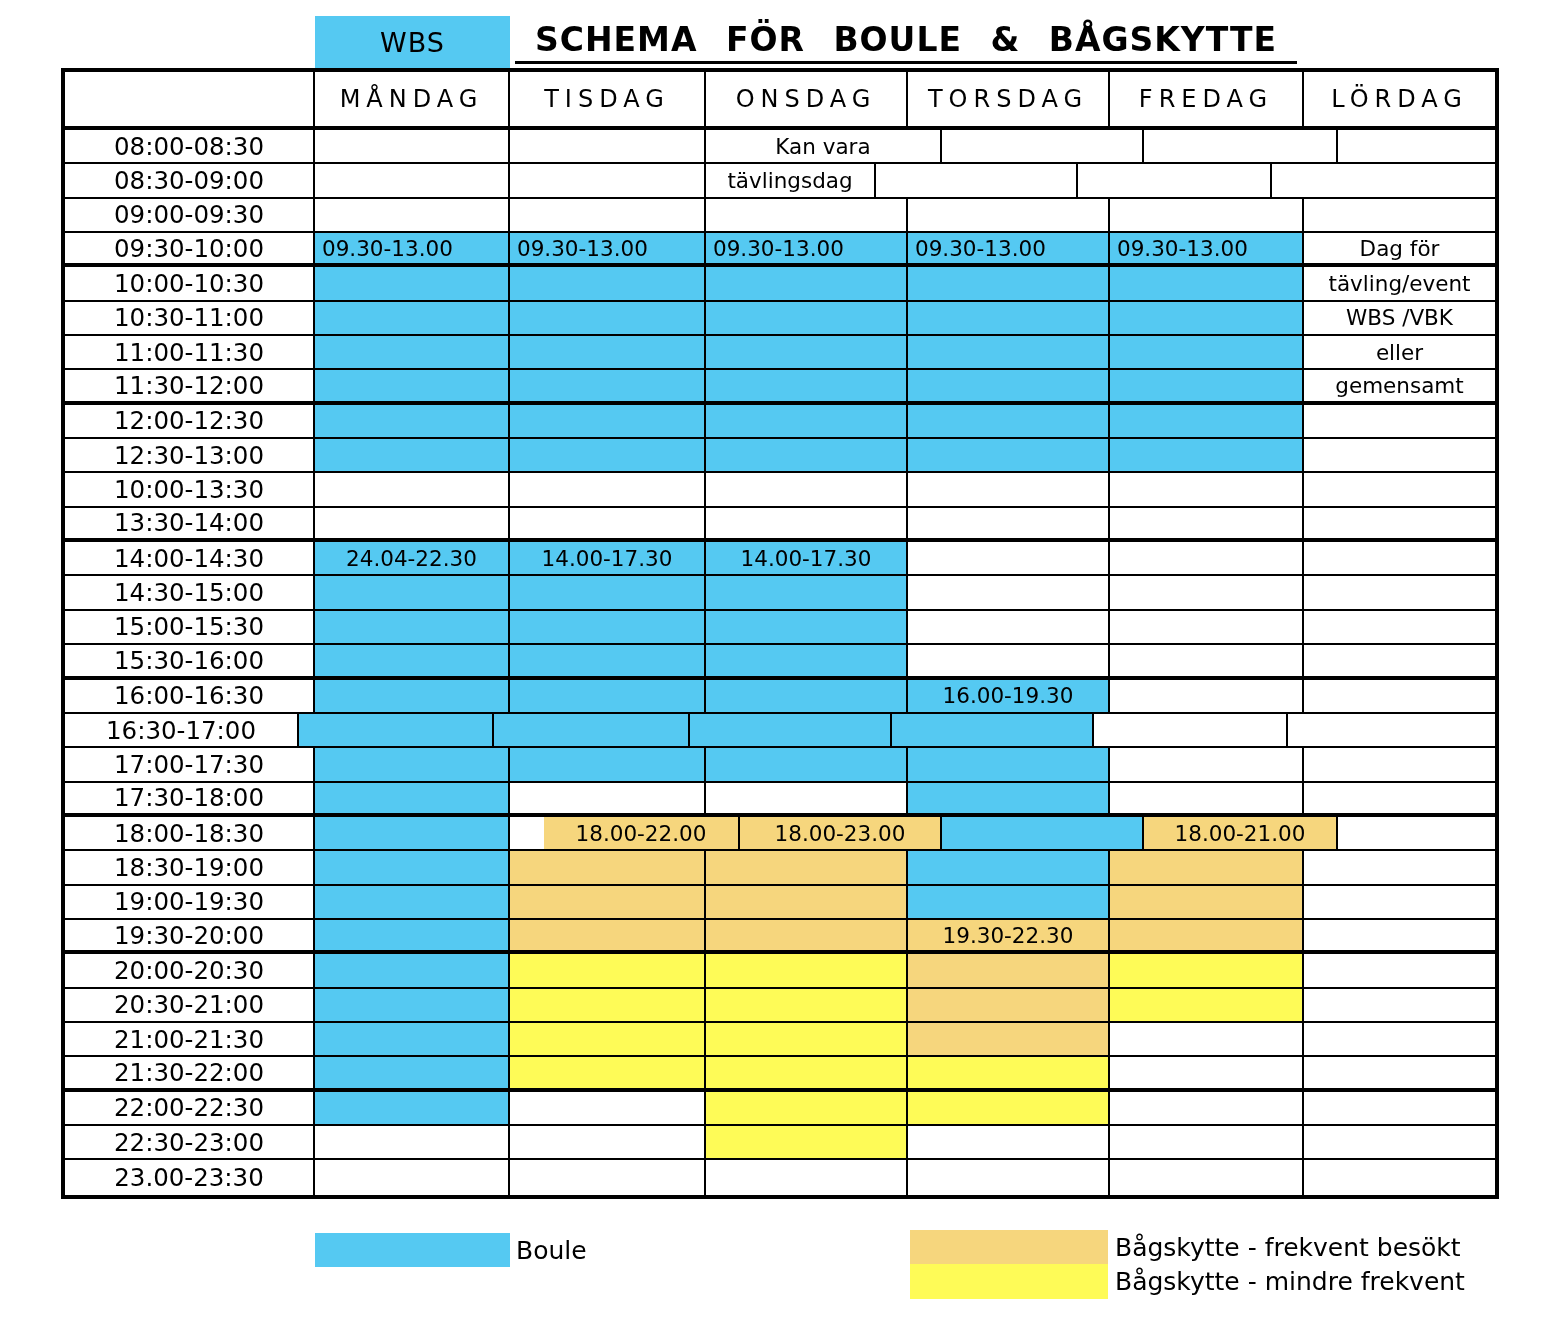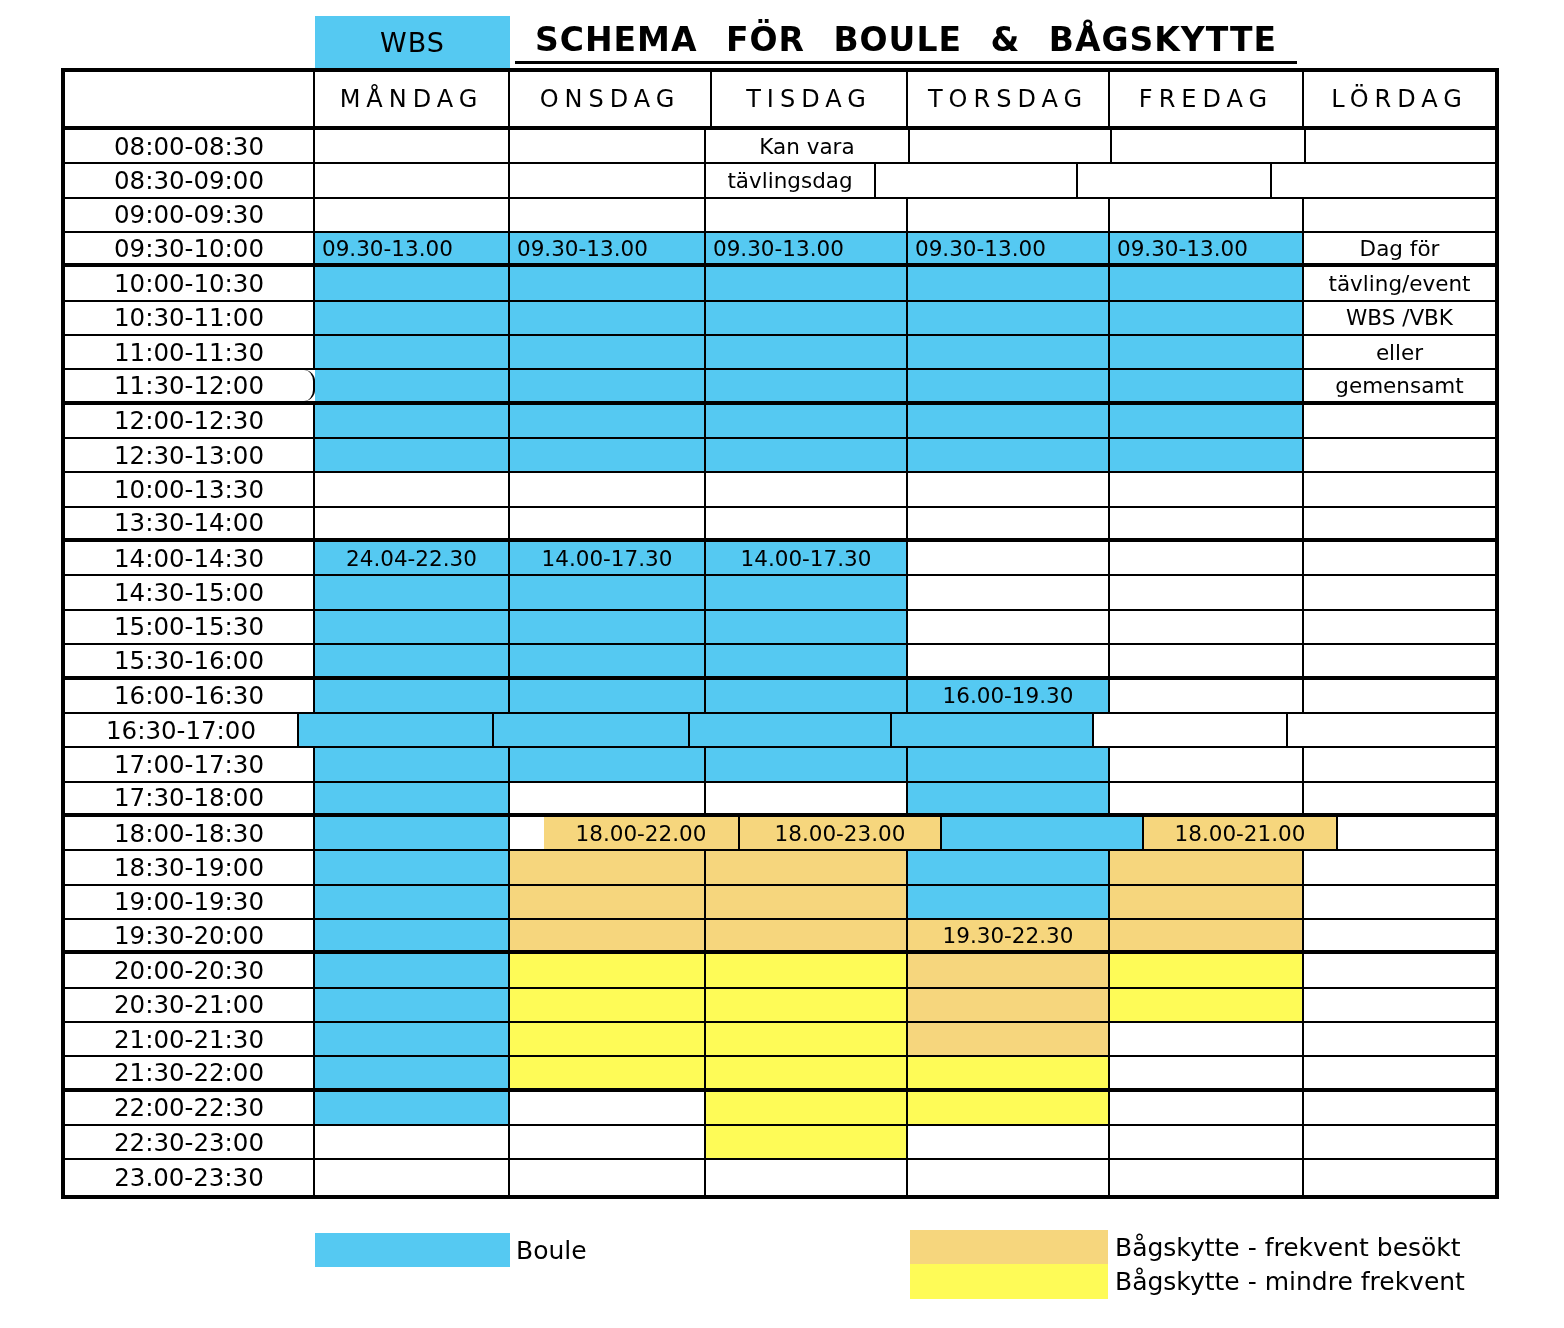--- a/index.html
+++ b/index.html
@@ -59,32 +59,32 @@
 <body>
 
 <div class="wbs-box" id="wbs-box" style="background: rgb(85, 201, 242);">WBS</div>
 
 <div class="main-title">SCHEMA FÖR BOULE &amp; BÅGSKYTTE</div>
 
 <div class="schedule" id="schedule">
   <div class="hdr-row" id="day-header-row">
       <div class="hdr-cell" style="width: 250px;"></div>
       <div class="hdr-cell" style="width: 195px;">MÅNDAG</div>
+      <div class="hdr-cell" style="width: 196px;">TISDAG</div>
       <div class="hdr-cell" style="width: 202px;">ONSDAG</div>
-      <div class="hdr-cell" style="width: 196px;">TISDAG</div>
       <div class="hdr-cell" style="width: 202px;">TORSDAG</div>
       <div class="hdr-cell" style="width: 194px;">FREDAG</div>
       <div class="hdr-cell" style="width: 191px; flex: 1 1 0%;">LÖRDAG</div>
     </div>
   <div id="schedule-body">
       <div class="row">
         <div class="cell time" style="width: 250px;">08:00-08:30</div>
         <div class="cell" style="width: 195px;"></div>
         <div class="cell" style="width: 196px;"></div>
-        <div class="cell" style="width: 204px;">Kan vara</div>
+        <div class="cell" style="width: 236px;">Kan vara</div>
         <div class="cell" style="width: 202px;"></div>
         <div class="cell" style="width: 194px;"></div>
         <div class="cell" style="width: 191px; flex: 1 1 0%;"></div>
       </div>
       <div class="row">
         <div class="cell time" style="width: 250px;">08:30-09:00</div>
         <div class="cell" style="width: 195px;"></div>
         <div class="cell" style="width: 196px;"></div>
         <div class="cell" style="width: 170px; text-align: center;">tävlingsdag</div>
         <div class="cell" style="width: 202px;"></div>
@@ -130,21 +130,21 @@
       <div class="row">
         <div class="cell time" style="width: 250px;">11:00-11:30</div>
         <div class="cell" style="width: 195px; background: rgb(85, 201, 242);"></div>
         <div class="cell" style="width: 196px; background: rgb(85, 201, 242);"></div>
         <div class="cell" style="width: 202px; background: rgb(85, 201, 242);"></div>
         <div class="cell" style="width: 202px; background: rgb(85, 201, 242);"></div>
         <div class="cell" style="width: 194px; background: rgb(85, 201, 242);"></div>
         <div class="cell" style="width: 191px; flex: 1 1 0%;">eller</div>
       </div>
       <div class="row thick">
-        <div class="cell time" style="width: 250px; border-radius: 11px;">11:30-12:00</div>
+        <div class="cell time" style="width: 250px;">11:30-12:00</div>
         <div class="cell" style="width: 195px; background: rgb(85, 201, 242);"></div>
         <div class="cell" style="width: 196px; background: rgb(85, 201, 242);"></div>
         <div class="cell" style="width: 202px; background: rgb(85, 201, 242);"></div>
         <div class="cell" style="width: 202px; background: rgb(85, 201, 242);"></div>
         <div class="cell" style="width: 194px; background: rgb(85, 201, 242);"></div>
         <div class="cell" style="width: 191px; flex: 1 1 0%;">gemensamt</div>
       </div>
       <div class="row">
         <div class="cell time" style="width: 250px;">12:00-12:30</div>
         <div class="cell" style="width: 195px; background: rgb(85, 201, 242);"></div>

